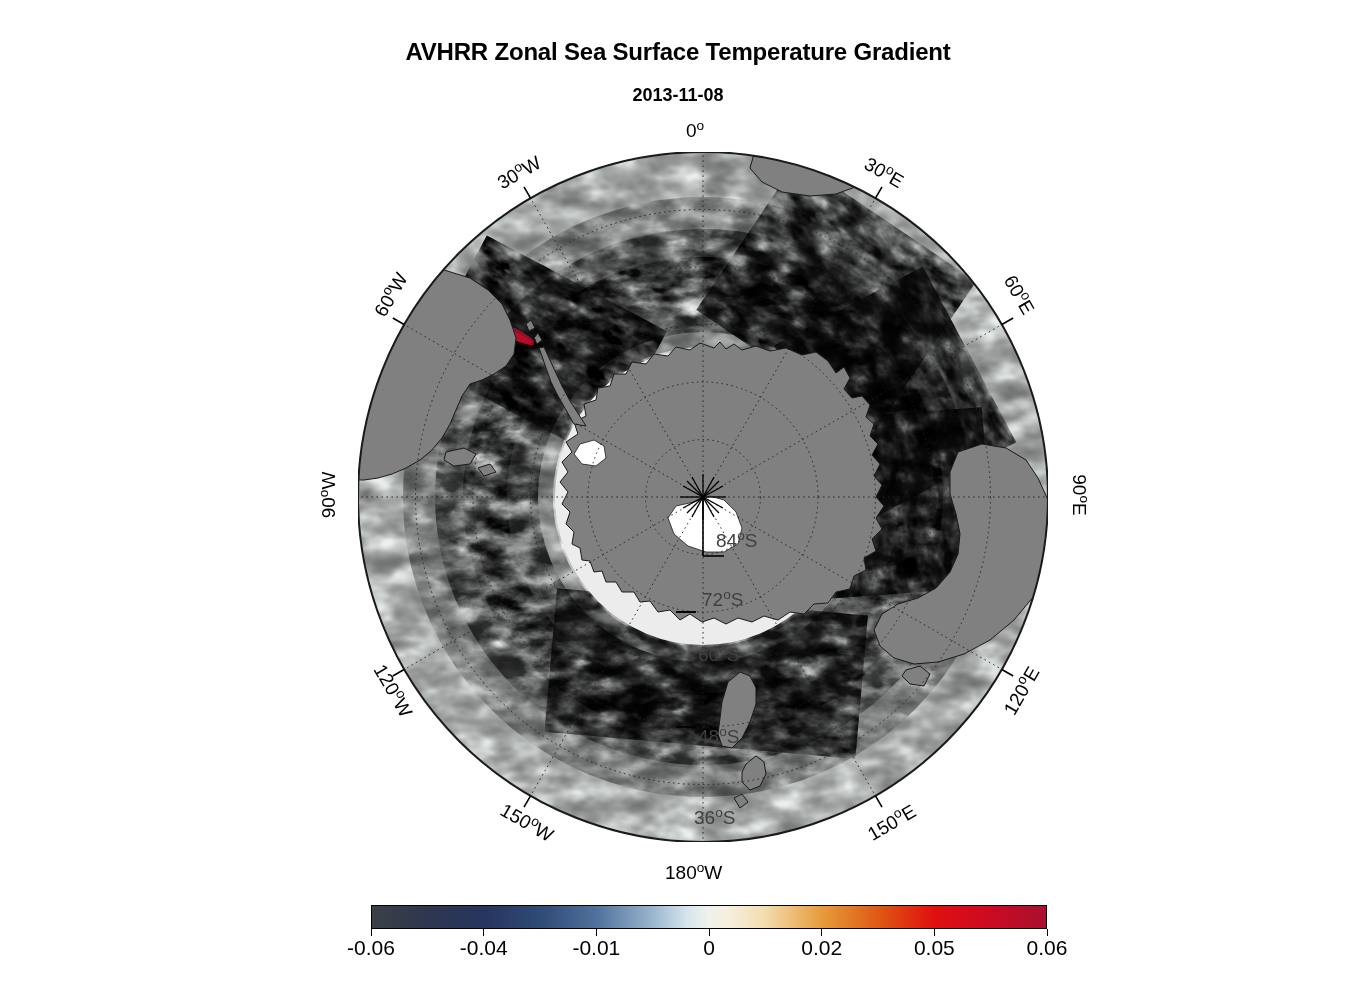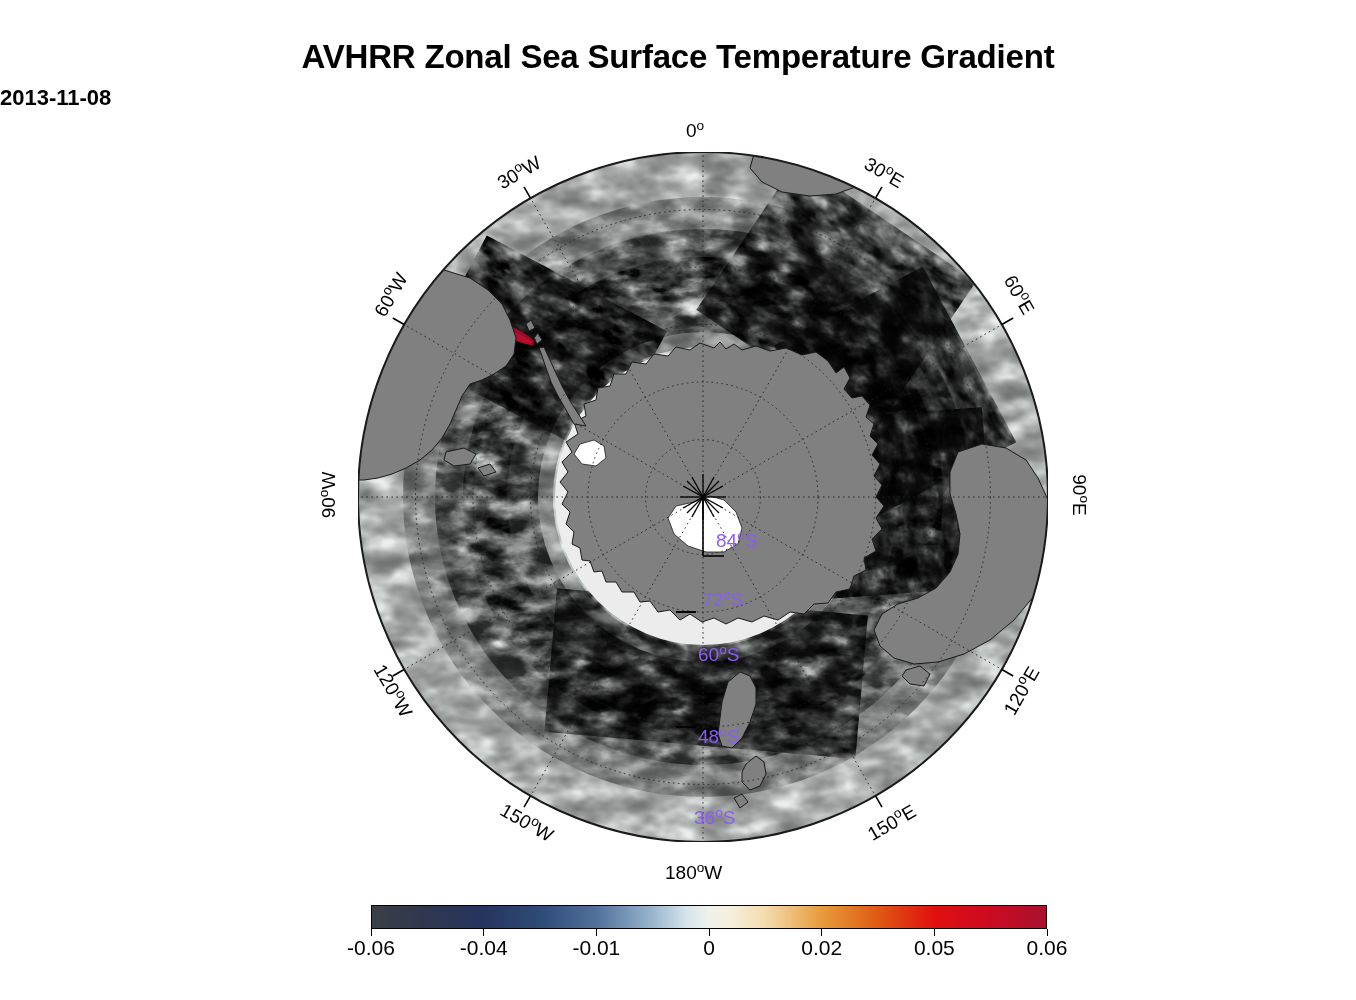--- a/index.html
+++ b/index.html
@@ -4,32 +4,32 @@
 <title>AVHRR Zonal Sea Surface Temperature Gradient</title>
 <style>
   html,body{margin:0;padding:0;background:#ffffff;}
   body{width:1356px;height:1000px;position:relative;overflow:hidden;
        font-family:"Liberation Sans","DejaVu Sans",sans-serif;color:#000;}
 
   #figure{position:absolute;left:0;top:0;width:1356px;height:1000px;background:#fff;}
 
   
   .title-main{position:absolute;left:0;top:38px;width:1356px;text-align:center;
-      font-size:33px;font-weight:bold;letter-spacing:-0.2px;}
-  .title-sub{position:absolute;left:0;top:85px;width:1356px;
-      font-size:22px;font-weight:bold;}
+      font-size:24px;font-weight:bold;letter-spacing:-0.2px;}
+  .title-sub{position:absolute;left:0;top:85px;width:1356px;text-align:center;
+      font-size:18px;font-weight:bold;}
 
   
   #map-wrap{position:absolute;left:358px;top:152px;width:690px;height:690px;}
   #map-svg{display:block;width:690px;height:690px;}
 
   
   .axlabel{position:absolute;font-size:19px;color:#000;white-space:nowrap;
            transform-origin:50% 50%;}
-  .latlabel{position:absolute;font-size:19px;color:#8b5cf6;white-space:nowrap;}
+  .latlabel{position:absolute;font-size:19px;color:#404040;white-space:nowrap;}
   .sup{font-size:0.72em;vertical-align:super;line-height:0;}
 
   
   #cbar-wrap{position:absolute;left:371px;top:905px;width:676px;height:24px;}
   #cbar{width:676px;height:24px;border:1px solid #000;box-sizing:border-box;}
   #cbar-ticks{position:absolute;left:371px;top:929px;width:676px;height:8px;}
   #cbar-ticks i{position:absolute;top:0;width:1px;height:7px;background:#000;display:block;}
   .cbtick-label{position:absolute;top:936px;font-size:21px;text-align:center;width:120px;}
   #cbar-unit{position:absolute;left:0;top:960px;width:1356px;text-align:center;font-size:17px;}
 </style>

